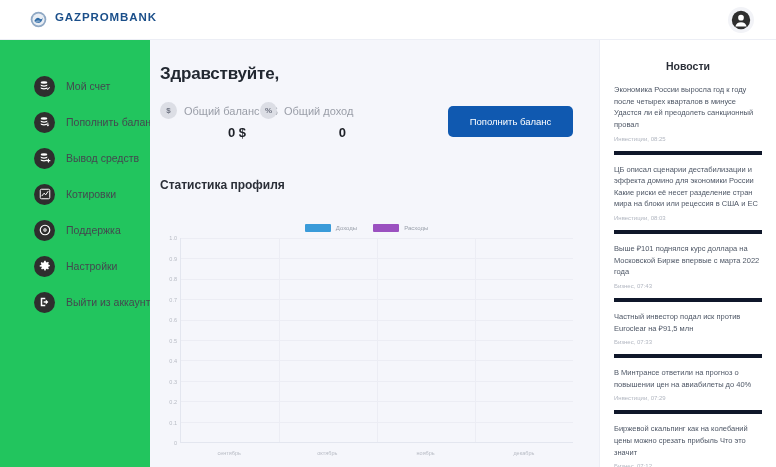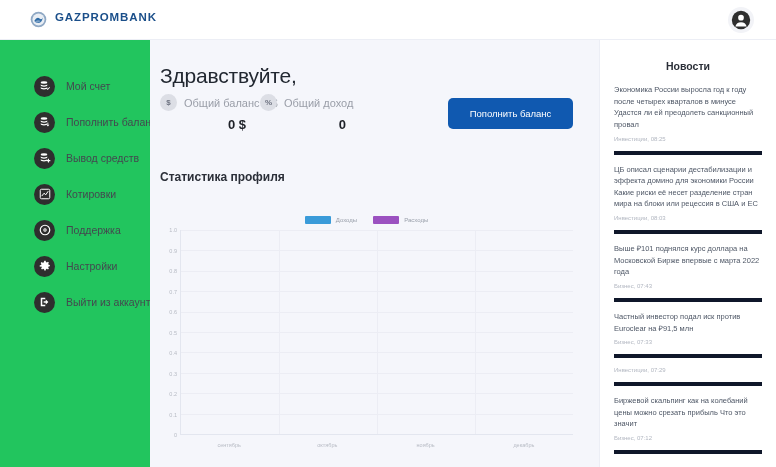--- a/index.html
+++ b/index.html
@@ -84,25 +84,25 @@
   }
 
   
   .main {
     flex: 1 1 auto;
     background: #f5f6fb;
     padding: 24px 26px 0 10px;
     min-width: 0;
   }
   .greeting {
-    font-size: 21px;
-    font-weight: normal;
+    font-size: 17px;
+    font-weight: bold;
     color: #222831;
     letter-spacing: -0.2px;
-    margin-bottom: 6px;
+    margin-bottom: 18px;
   }
 
   .stats-row {
     display: flex;
     align-items: flex-start;
     gap: 0;
     margin-bottom: 38px;
   }
   .stat-card { width: 100px; }
   .stat-top {
@@ -448,20 +448,21 @@
         </div>
         <div class="news-item">
           <div class="news-headline">Выше ₽101 поднялся курс доллара на Московской Бирже впервые с марта 2022 года</div>
           <div class="news-meta">Бизнес, 07:43</div>
         </div>
         <div class="news-item">
           <div class="news-headline">Частный инвестор подал иск против Euroclear на ₽91,5 млн</div>
           <div class="news-meta">Бизнес, 07:33</div>
         </div>
         <div class="news-item">
+          <div class="news-headline">В Минтрансе ответили на прогноз о повышении цен на авиабилеты до 40%</div>
           <div class="news-meta">Инвестиции, 07:29</div>
         </div>
         <div class="news-item">
           <div class="news-headline">Биржевой скальпинг как на колебаний цены можно срезать прибыль Что это значит</div>
           <div class="news-meta">Бизнес, 07:12</div>
         </div>
         <div class="news-item"></div>
       </div>
   </aside>
 

